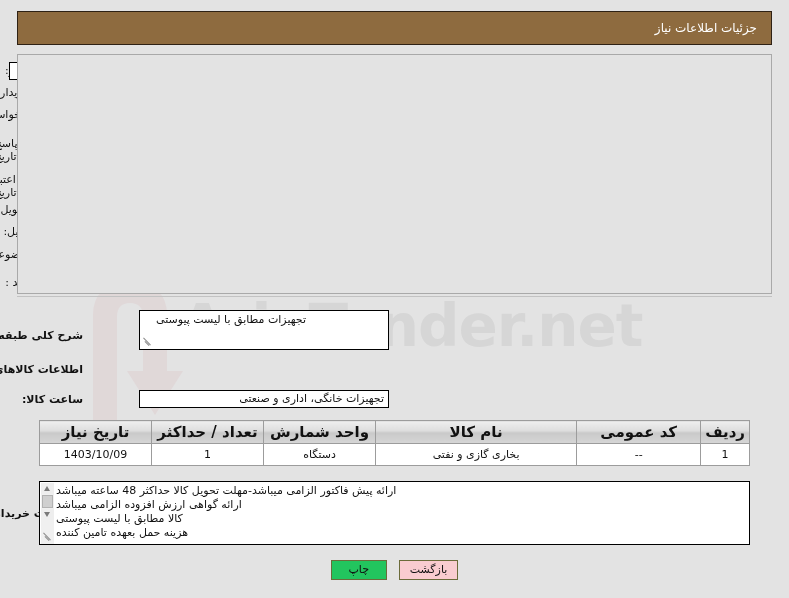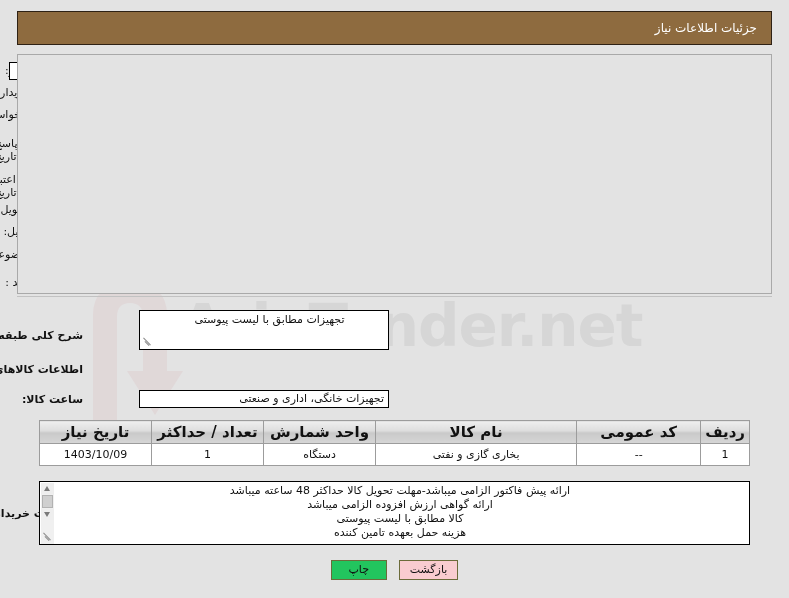--- a/index.html
+++ b/index.html
@@ -161,21 +161,21 @@
     position: absolute;
     background: #ffffff;
     border: 1px solid #000000;
     box-sizing: border-box;
     font-size: 11px;
     color: #111;
     padding: 2px 5px 0 16px;
     line-height: 14px;
     overflow: hidden;
     direction: rtl;
-    text-align: center;
+    text-align: left;
   }
   .ta .ln { display: block; white-space: nowrap; }
   
   .sb {
     position: absolute;
     left: 1px; top: 1px;
     width: 13px;
     background: #f0f0f0;
     border-left: none;
     box-sizing: border-box;

